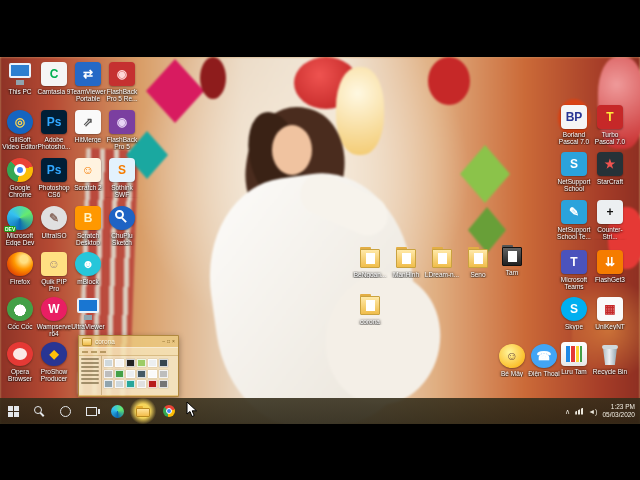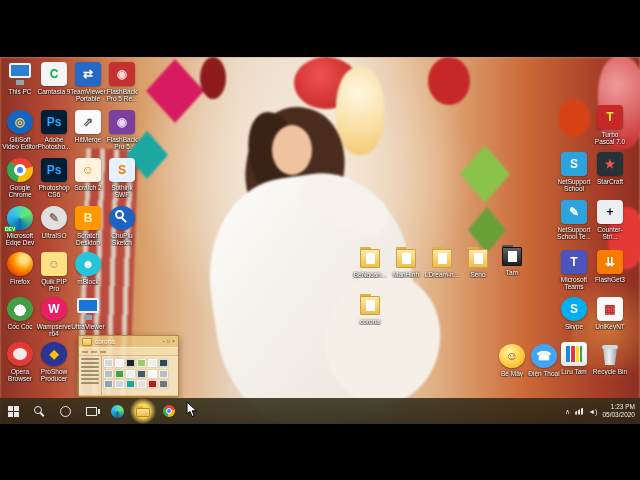--- a/index.html
+++ b/index.html
@@ -307,20 +307,26 @@
     <div class="icon-label">Seno</div>
   </div>
         <div class="desktop-icon" style="left: 494px; top: 186px;">
     <div class="tile k-folder-dark"></div>
     <div class="icon-label">Tam</div>
   </div>
         <div class="desktop-icon" style="left: 352px; top: 235px;">
     <div class="tile k-folder"></div>
     <div class="icon-label">corona</div>
   </div>
+        <div class="desktop-icon" style="left: 556px; top: 48px;">
+    <div class="tile" style="background: rgb(245, 245, 245);">
+            <span class="glyph" style="color: rgb(40, 53, 147);">BP</span>
+          </div>
+    <div class="icon-label">Borland Pascal 7.0</div>
+  </div>
         <div class="desktop-icon" style="left: 592px; top: 48px;">
     <div class="tile" style="background: rgb(198, 40, 40);">
             <span class="glyph" style="color: rgb(255, 235, 59);">T</span>
           </div>
     <div class="icon-label">Turbo Pascal 7.0</div>
   </div>
         <div class="desktop-icon" style="left: 556px; top: 95px;">
     <div class="tile" style="background: rgb(43, 163, 220);">
             <span class="glyph" style="color: rgb(255, 255, 255);">S</span>
           </div>

